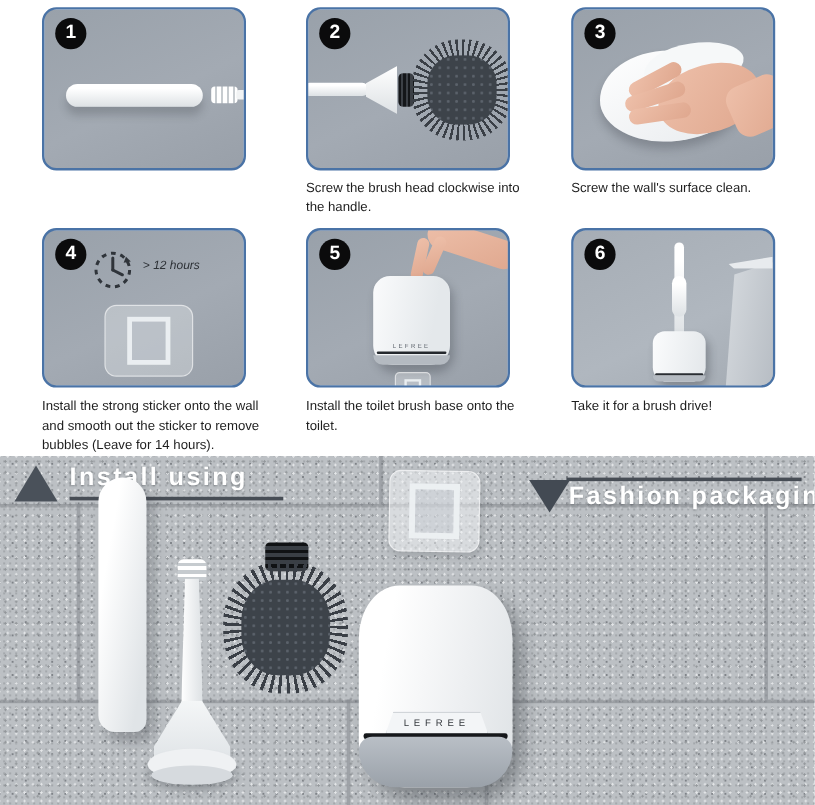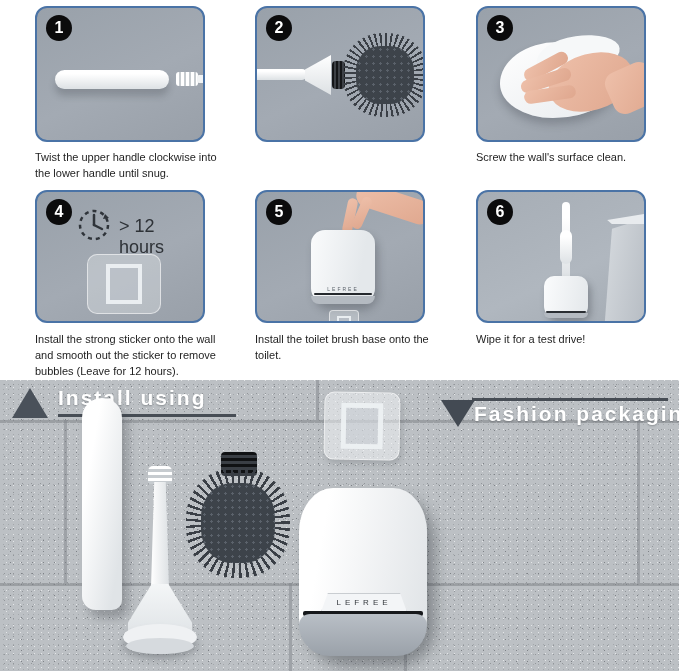--- a/index.html
+++ b/index.html
@@ -50,21 +50,21 @@
   
   .sticker{
     position:absolute;background:rgba(246,248,250,0.30);
     border:1px solid rgba(255,255,255,0.55);border-radius:10px;
     display:flex;align-items:center;justify-content:center;
   }
   .sticker-inner{
     border:4px solid rgba(240,243,245,0.9);
     background:rgba(190,196,202,0.35);
   }
-  .duration{position:absolute;font-size:18px;color:#2e3237;}
+  .duration{position:absolute;font-size:10px;color:#2e3237;font-style:italic;}
   
   #bottom{
     position:absolute;left:0;top:380px;width:679px;height:291px;
     background-color:#bcc0c4;
     background-image:
       radial-gradient(#92969a 0.8px, transparent 1px),
       radial-gradient(#e4e6e8 0.8px, transparent 1px),
       radial-gradient(#a4a8ac 0.7px, transparent 0.9px),
       radial-gradient(#7e8287 0.6px, transparent 0.8px);
     background-size:9px 9px,7px 7px,5px 5px,11px 11px;
@@ -91,30 +91,30 @@
 <body>
 
 <div id="stage">
 
   <div class="panel row1 c1">
     <div class="badge">1</div>
     <div class="white-rod" style="position:absolute;left:18px;top:62px;width:114px;height:19px;border-radius:10px;box-shadow:0 7px 7px rgba(40,44,50,0.22);"></div>
     <div class="threads-white" style="left:139px;top:64px;width:22px;height:14px;border-radius:3px;background:repeating-linear-gradient(90deg,#ffffff 0 3px,#c6cbcf 3px 5px);"></div>
     <div style="position:absolute;left:160px;top:67px;width:12px;height:8px;background:#f1f3f4;border-radius:2px;"></div>
   </div>
-  <div class="caption cap-row1 c1">Twist the upper handle clockwise into the lower handle until snug.</div>
 
   <div class="panel row1 c2">
     <div class="badge">2</div>
     <div class="white-rod" style="position:absolute;left:-4px;top:61px;width:54px;height:11px;border-radius:5px;"></div>
     <div style="position:absolute;left:48px;top:47px;width:26px;height:40px;background:linear-gradient(180deg,#ffffff,#dde1e4);clip-path:polygon(0 36%,0 64%,100% 100%,100% 0);"></div>
     <div class="threads-dark" style="left:75px;top:53px;width:13px;height:28px;background:repeating-linear-gradient(90deg,#141619 0 2px,#3c4046 2px 4px);"></div>
     <div class="spike-ring" style="left:86px;top:25px;width:84px;height:84px;"></div>
     <div class="spike-core" style="left:99px;top:38px;width:58px;height:58px;"></div>
   </div>
+  <div class="caption cap-row1 c2">Screw the brush head clockwise into the handle.</div>
 
   <div class="panel row1 c3">
     <div class="badge">3</div>
     <div style="position:absolute;left:22px;top:34px;width:120px;height:76px;background:linear-gradient(150deg,#ffffff,#e8ebee);border-radius:48% 52% 56% 44% / 55% 46% 54% 45%;box-shadow:0 6px 8px rgba(40,44,50,0.25);"></div>
     <div style="position:absolute;left:58px;top:28px;width:84px;height:36px;background:#f6f8f9;border-radius:50% 50% 45% 55%/60% 50% 50% 40%;transform:rotate(-8deg);"></div>
     <div class="skin" style="position:absolute;left:70px;top:46px;width:86px;height:56px;border-radius:48%;transform:rotate(-16deg);"></div>
     <div class="skin" style="position:absolute;left:44px;top:52px;width:48px;height:13px;border-radius:7px;transform:rotate(-28deg);"></div>
     <div class="skin" style="position:absolute;left:42px;top:66px;width:52px;height:13px;border-radius:7px;transform:rotate(-18deg);"></div>
     <div class="skin" style="position:absolute;left:46px;top:80px;width:52px;height:13px;border-radius:7px;transform:rotate(-8deg);"></div>
     <div class="skin" style="position:absolute;left:130px;top:58px;width:48px;height:44px;border-radius:12px;transform:rotate(-24deg);"></div>
@@ -127,21 +127,21 @@
       <circle cx="19" cy="19" r="14" fill="none" stroke="#2f343a" stroke-width="2.5" stroke-dasharray="4 4"></circle>
       <line x1="19" y1="19" x2="19" y2="9" stroke="#2f343a" stroke-width="2.5" stroke-linecap="round"></line>
       <line x1="19" y1="19" x2="27" y2="23" stroke="#2f343a" stroke-width="2.5" stroke-linecap="round"></line>
       <path d="M30 8 l4 4 l-6 1 z" fill="#2f343a"></path>
     </svg>
     <div class="duration" style="left:82px;top:24px;">&gt; 12 hours</div>
     <div class="sticker" style="left:50px;top:62px;width:72px;height:58px;">
       <div class="sticker-inner" style="width:28px;height:32px;"></div>
     </div>
   </div>
-  <div class="caption cap-row2 c1">Install the strong sticker onto the wall and smooth out the sticker to remove bubbles (Leave for 12 hours).</div>
+  <div class="caption cap-row2 c1">Install the strong sticker onto the wall and smooth out the sticker to remove bubbles (Leave for 14 hours).</div>
 
   <div class="panel row2 c2">
     <div class="badge">5</div>
     <div class="skin" style="position:absolute;right:-10px;top:0px;width:78px;height:24px;border-radius:12px;transform:rotate(18deg);"></div>
     <div class="skin" style="position:absolute;left:88px;top:6px;width:10px;height:36px;border-radius:5px;transform:rotate(12deg);"></div>
     <div class="skin" style="position:absolute;left:100px;top:4px;width:10px;height:34px;border-radius:5px;transform:rotate(24deg);"></div>
     <div style="position:absolute;left:54px;top:38px;width:64px;height:74px;border-radius:14px 14px 16px 16px;background:linear-gradient(100deg,#fafbfc,#e4e8eb 75%);box-shadow:3px 6px 8px rgba(40,44,50,0.28);">
       <div style="position:absolute;left:0;bottom:12px;width:100%;text-align:center;font-size:5px;letter-spacing:2px;color:#5d646c;">LEFREE</div>
       <div style="position:absolute;left:3px;bottom:9px;width:58px;height:2px;background:#24282d;border-radius:1px;"></div>
       <div style="position:absolute;left:0;bottom:0;width:100%;height:8px;background:#b4bac1;border-radius:0 0 16px 16px;"></div>
@@ -156,21 +156,21 @@
     <div class="badge">6</div>
     <div style="position:absolute;right:-2px;top:26px;width:46px;height:107px;background:linear-gradient(100deg,#d9dde1,#b6bcc3);clip-path:polygon(26% 10%,100% 0,100% 100%,10% 100%);"></div>
     <div style="position:absolute;right:0px;top:22px;width:46px;height:10px;background:#e8ebee;clip-path:polygon(20% 60%,100% 0,100% 100%,30% 100%);"></div>
     <div class="white-rod" style="position:absolute;left:84px;top:10px;width:8px;height:78px;border-radius:4px;"></div>
     <div class="white-rod" style="position:absolute;left:82px;top:38px;width:12px;height:34px;border-radius:6px;"></div>
     <div style="position:absolute;left:66px;top:84px;width:44px;height:42px;border-radius:10px 10px 12px 12px;background:linear-gradient(100deg,#fbfcfd,#e3e7ea);box-shadow:3px 5px 7px rgba(40,44,50,0.3);">
       <div style="position:absolute;left:2px;bottom:5px;width:40px;height:2px;background:#2a2e33;border-radius:1px;"></div>
       <div style="position:absolute;left:0;bottom:0;width:100%;height:5px;background:#b4bac1;border-radius:0 0 12px 12px;"></div>
     </div>
   </div>
-  <div class="caption cap-row2 c3">Wipe it for a test drive!</div>
+  <div class="caption cap-row2 c3">Take it for a brush drive!</div>
 
   <div id="bottom">
 
     <div class="grout-h" style="top:40px;"></div>
     <div class="grout-h" style="top:203px;"></div>
     <div class="grout-v" style="left:316px;top:0;height:40px;"></div>
     <div class="grout-v" style="left:64px;top:40px;height:163px;"></div>
     <div class="grout-v" style="left:637px;top:40px;height:163px;"></div>
     <div class="grout-v" style="left:289px;top:203px;height:88px;"></div>
     <div class="grout-v" style="left:404px;top:203px;height:88px;"></div>

